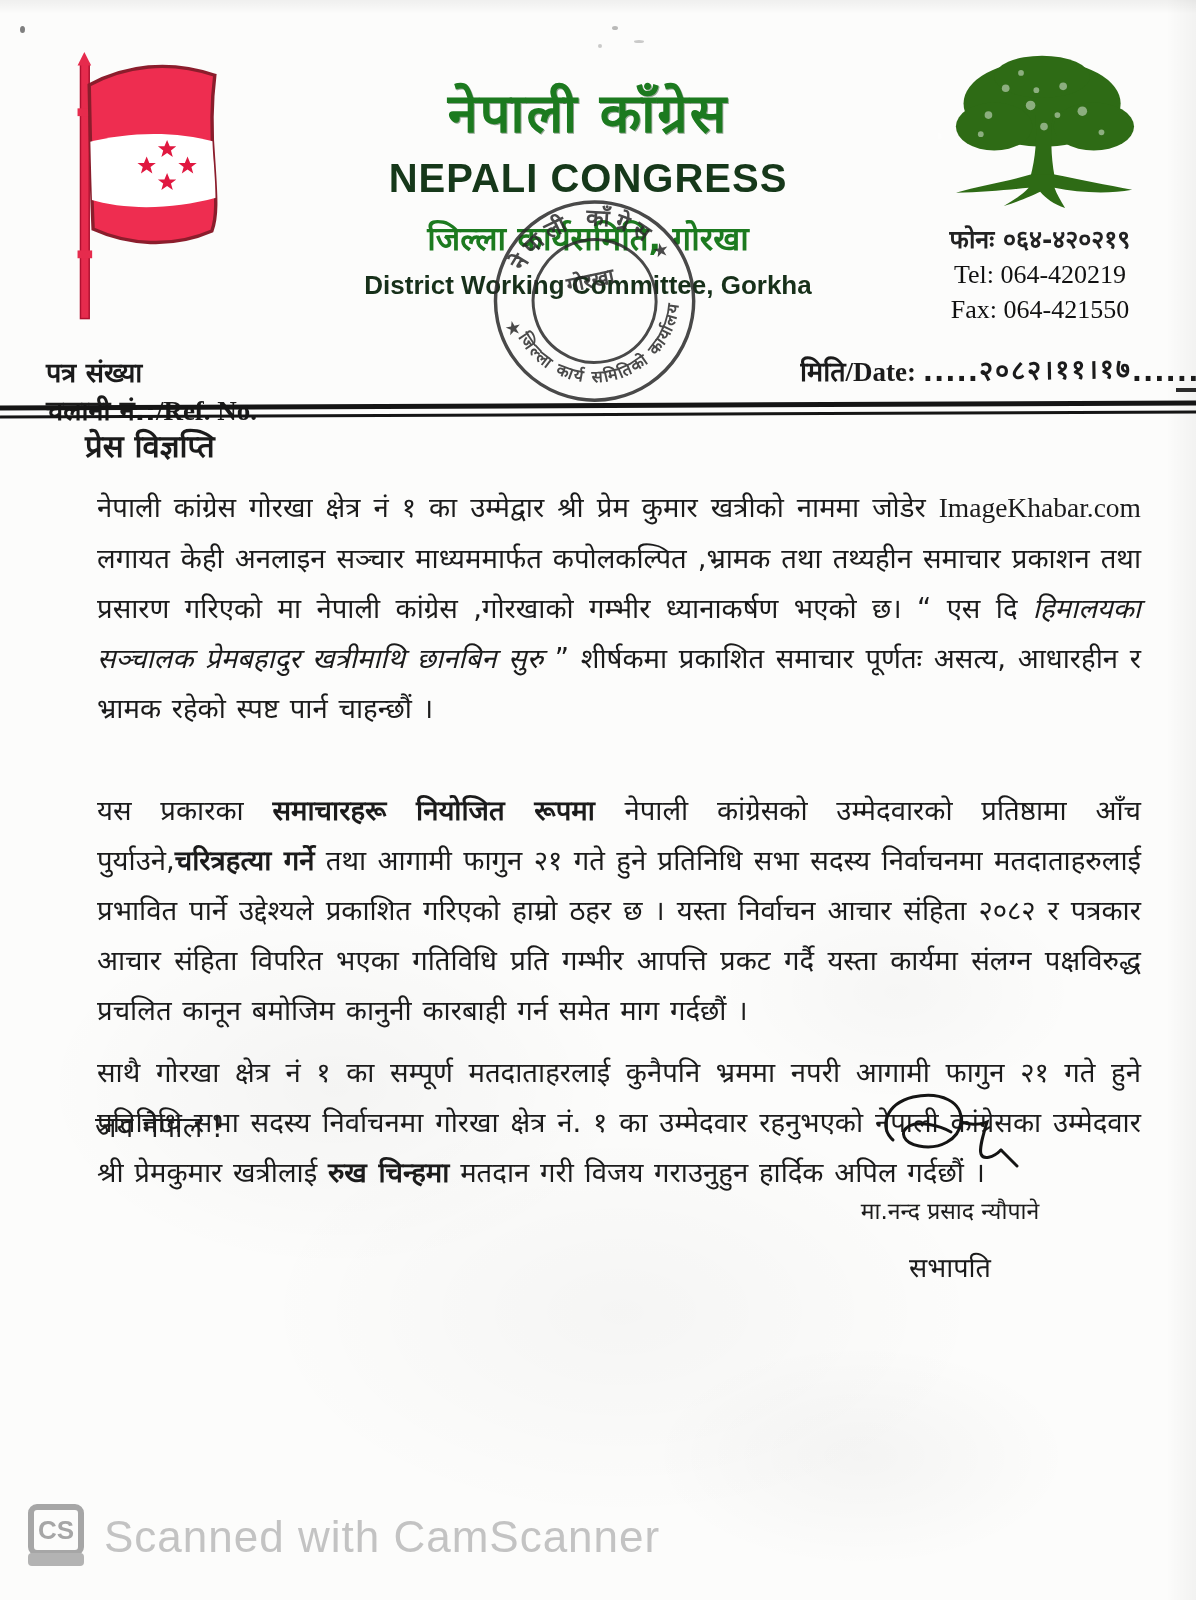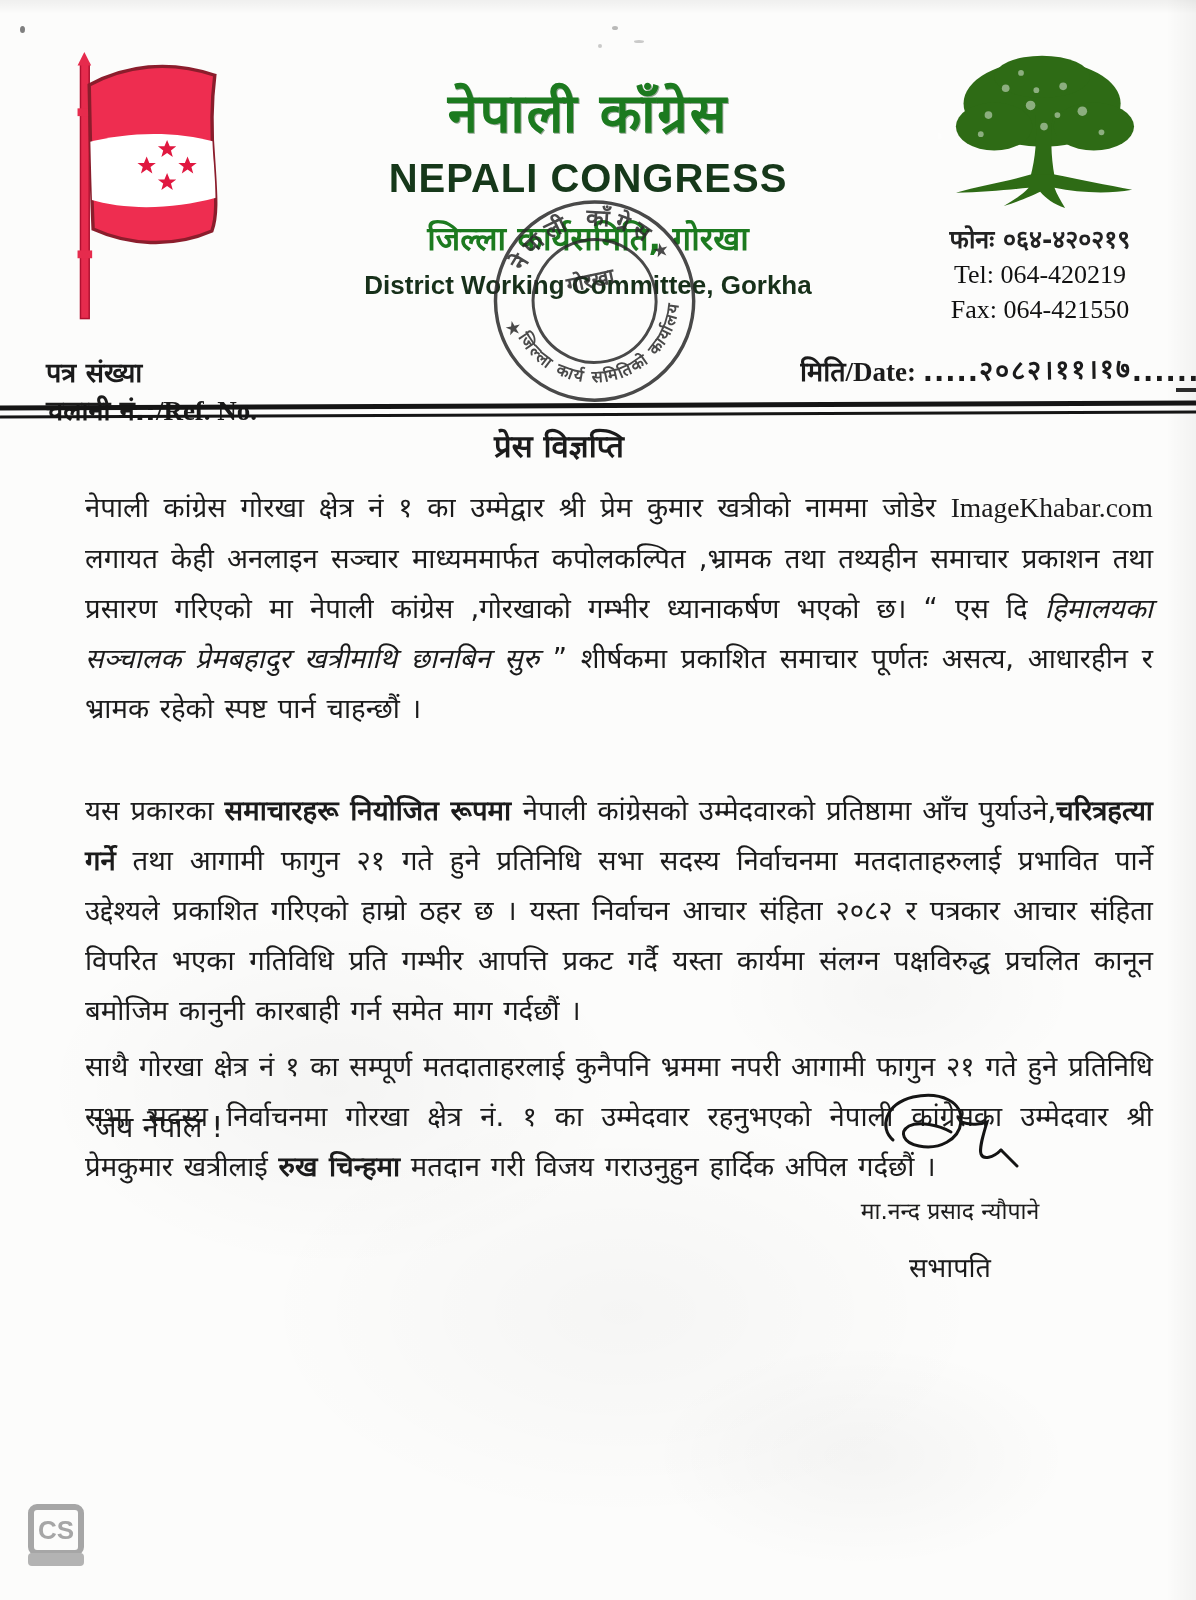--- a/index.html
+++ b/index.html
@@ -44,22 +44,22 @@
   .dateline .dots{letter-spacing:1px;font-weight:bold;}
   .dateline .val{font-weight:600;letter-spacing:2px;display:inline-block;transform:translateY(-2px) rotate(-1deg);}
   .edge-dash{position:absolute;right:0;top:388px;width:20px;height:4px;background:#2a2a2a;}
 
   .rule{position:absolute;left:0;top:403px;width:1196px;transform:rotate(-0.25deg);}
   .rule .r1{height:5px;background:#151515;}
   .rule .r2{height:3px;background:#151515;margin-top:5px;}
 
   
   .letter{position:absolute;left:85px;top:424px;width:1068px;}
-  .press-title{font-size:31px;font-weight:bold;text-align:center;margin:0 120px 0 0;}
-  .para{font-size:27.5px;line-height:50px;text-align:justify;word-spacing:2px;margin:0;}
+  .press-title{font-size:31px;font-weight:bold;margin:0 120px 0 0;}
+  .para{font-size:27.5px;line-height:50px;text-align:justify;word-spacing:2px;margin:12px;}
   .p1{margin-top:16px;}
   .p2{margin-top:52px;}
   .p3{margin-top:6px;}
   .seg-b{font-weight:bold;}
   .seg-i{font-style:italic;}
   .seg-l{font-family:"Liberation Serif","DejaVu Serif",serif;}
 
   .salute{position:absolute;left:95px;top:1106px;font-size:29px;}
   .sigblock{position:absolute;left:778px;top:1088px;width:344px;text-align:center;}
   .signame{font-size:23px;margin-top:2px;}
@@ -210,15 +210,16 @@
     </svg>
     <div class="signame dev">मा.नन्द प्रसाद न्यौपाने</div>
     <div class="sigrole dev">सभापति</div>
   </div>
 
   <div class="footer">
     <div class="cs-icon">
       <div class="cs-box">CS</div>
       <div class="cs-bar"></div>
     </div>
+    <div class="cs-text">Scanned with CamScanner</div>
   </div>
 
 </div>
 
 </body></html>

